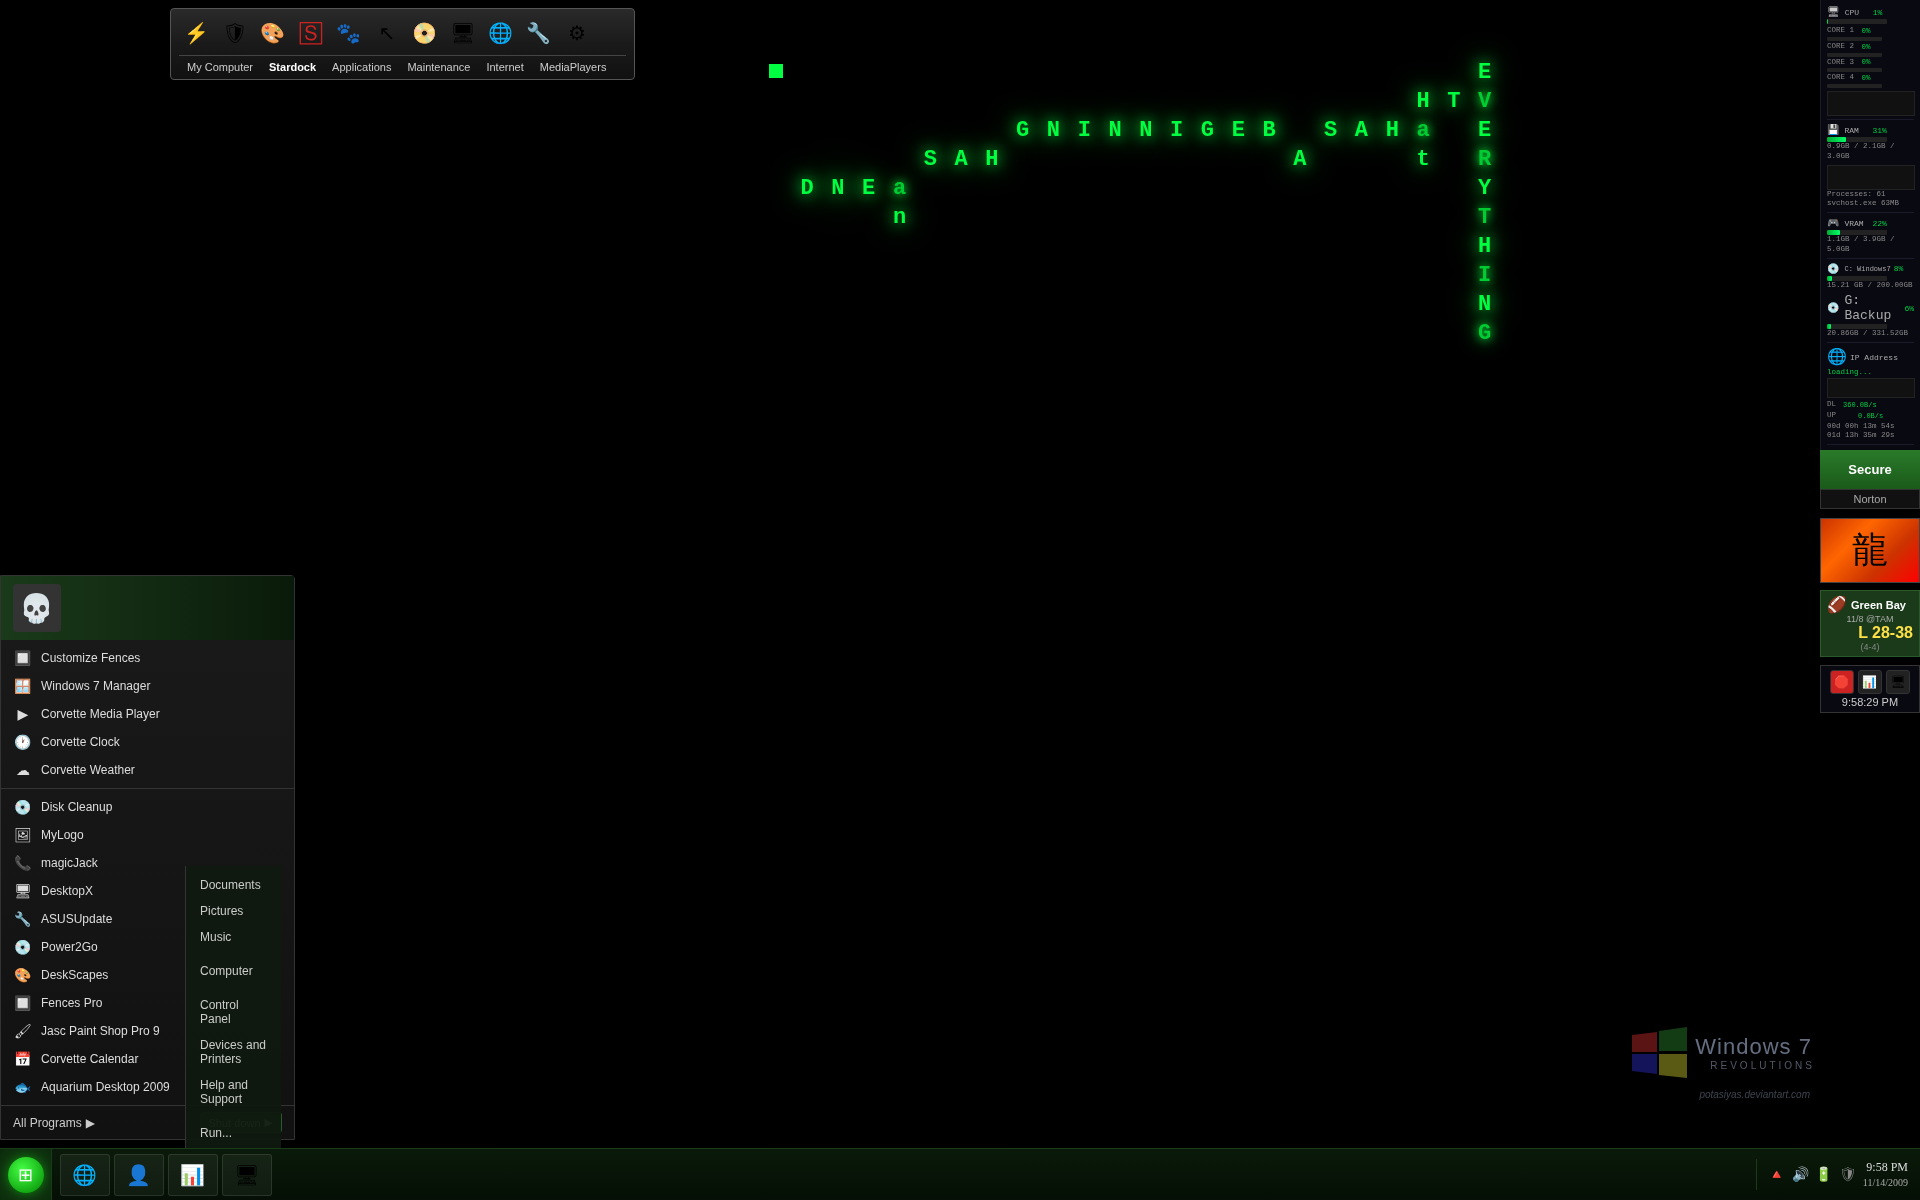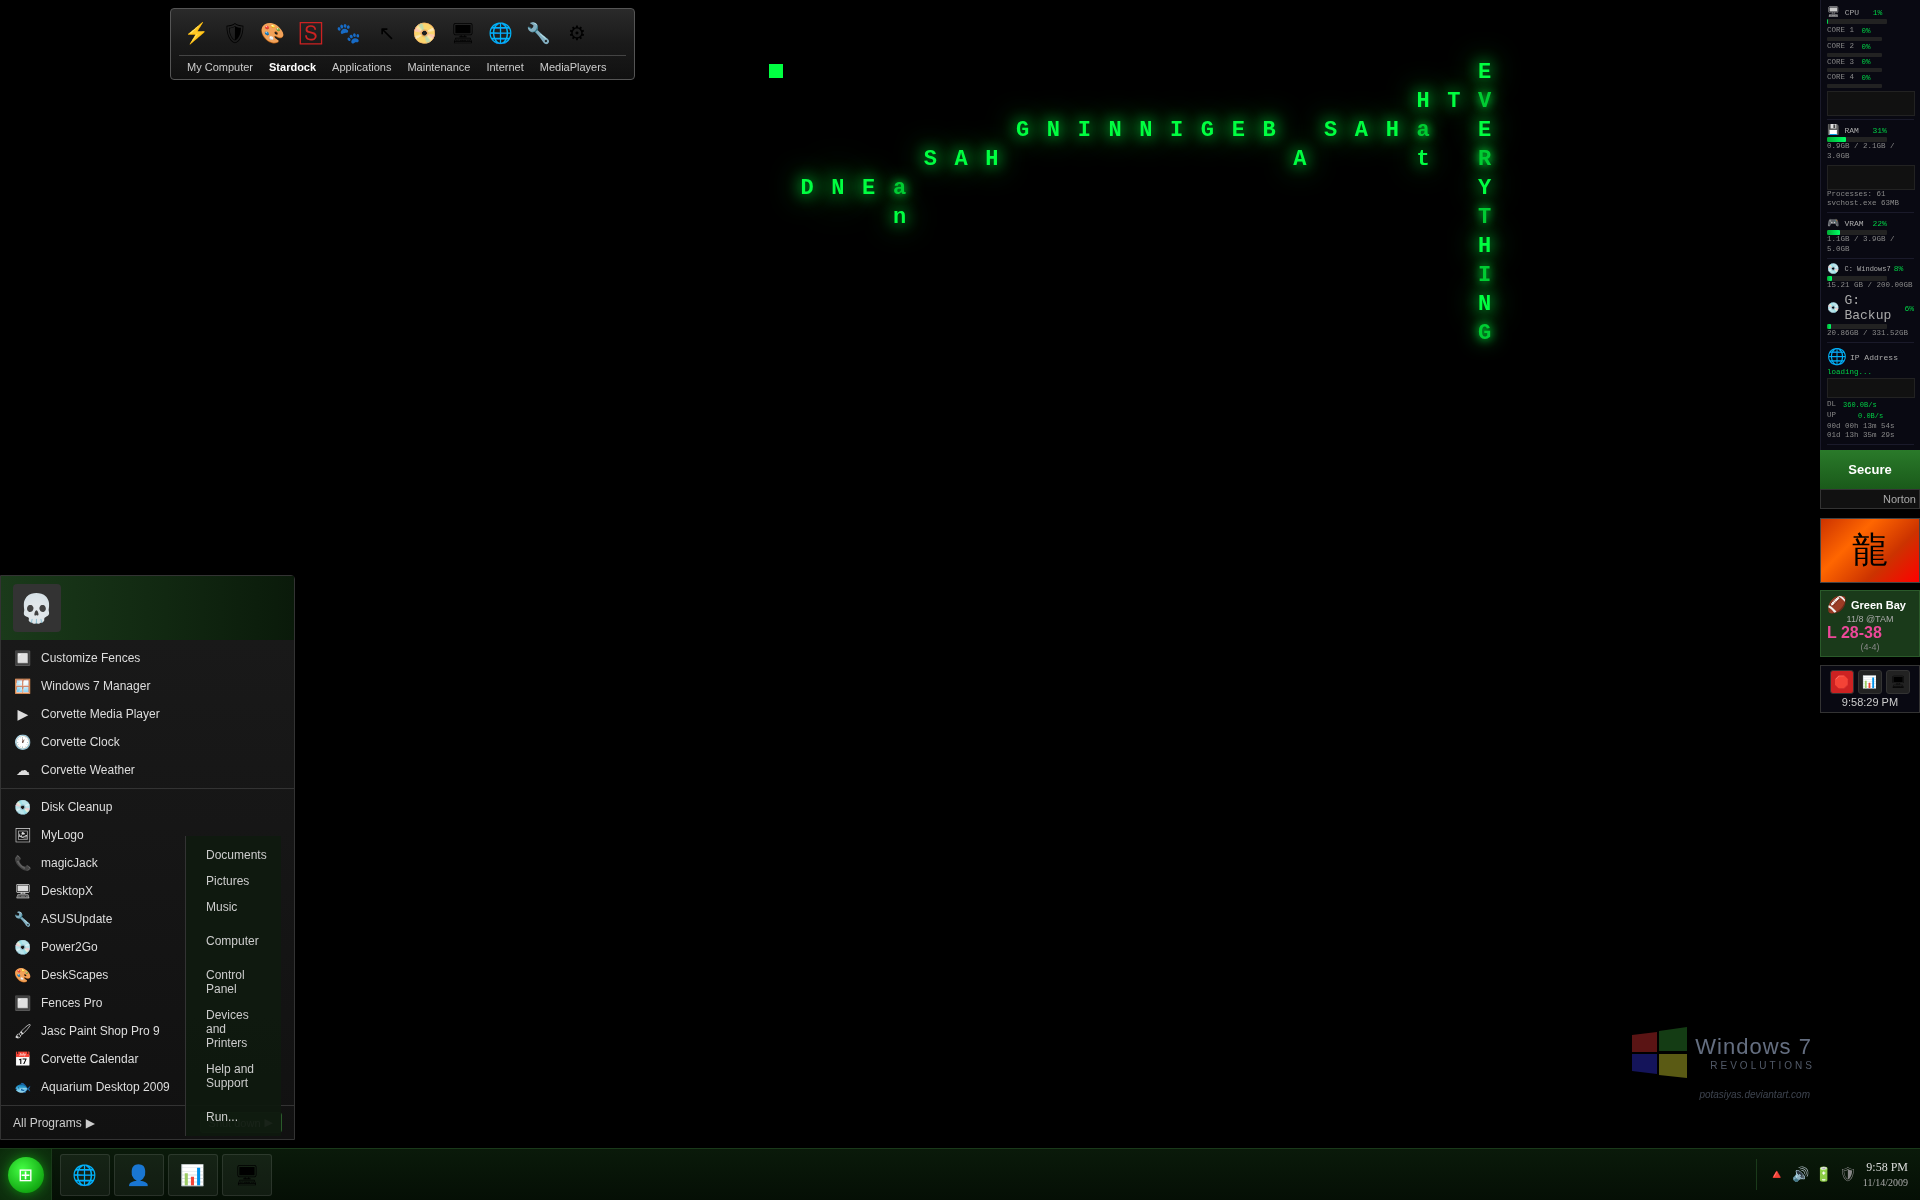--- a/index.html
+++ b/index.html
@@ -180,27 +180,27 @@
       border-radius: 3px;
       cursor: pointer;
       display: flex;
       align-items: center;
       gap: 4px;
     }
 
     
     #right-shortcuts {
       position: absolute;
-      bottom: 64px;
+      bottom: 48px;
       left: 185px;
       width: 96px;
       background: rgba(15,25,15,0.95);
       border-left: 1px solid #333;
       z-index: 30;
-      padding: 6px 8px;
+      padding: 6px 2px;
     }
     .shortcut-item {
       padding: 6px 12px;
       color: #ccc;
       font-size: 12px;
       cursor: pointer;
     }
 
     
     #sys-monitor {
@@ -287,21 +287,21 @@
       color: #fff;
       text-align: center;
       padding: 12px;
       font-size: 13px;
       font-weight: bold;
       cursor: pointer;
     }
     .norton-brand {
       background: #111;
       color: #aaa;
-      text-align: right;
+      text-align: center;
       padding: 3px;
       font-size: 11px;
       border: 1px solid #333;
     }
 
     
     #dragon-widget {
       position: absolute;
       right: 0;
       top: 518px;
@@ -332,24 +332,24 @@
       font-size: 11px;
       font-weight: bold;
       text-align: center;
     }
     .gb-info {
       color: #aaa;
       font-size: 9px;
       text-align: center;
     }
     .gb-score {
-      color: #ec4899;
+      color: #fde047;
       font-size: 16px;
       font-weight: bold;
-      text-align: left;
+      text-align: right;
     }
     .gb-record {
       color: #888;
       font-size: 9px;
       text-align: center;
     }
 
     
     #tray-widget {
       position: absolute;

